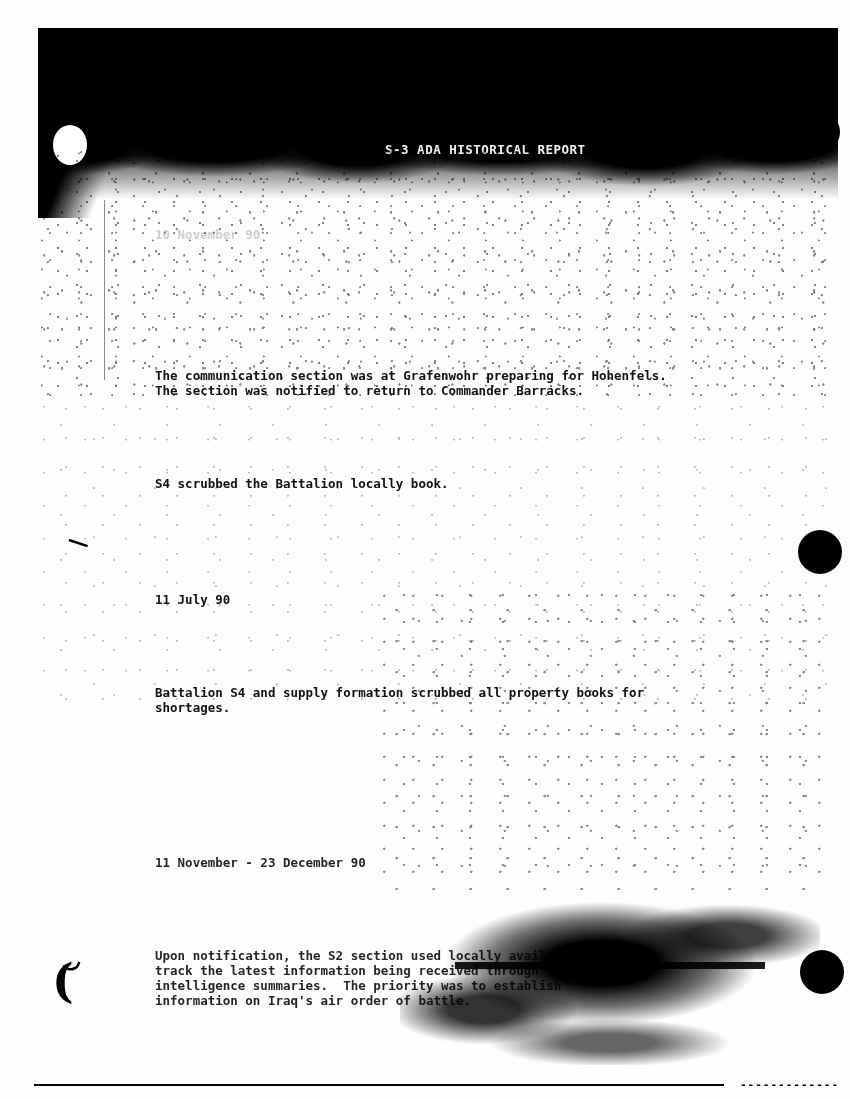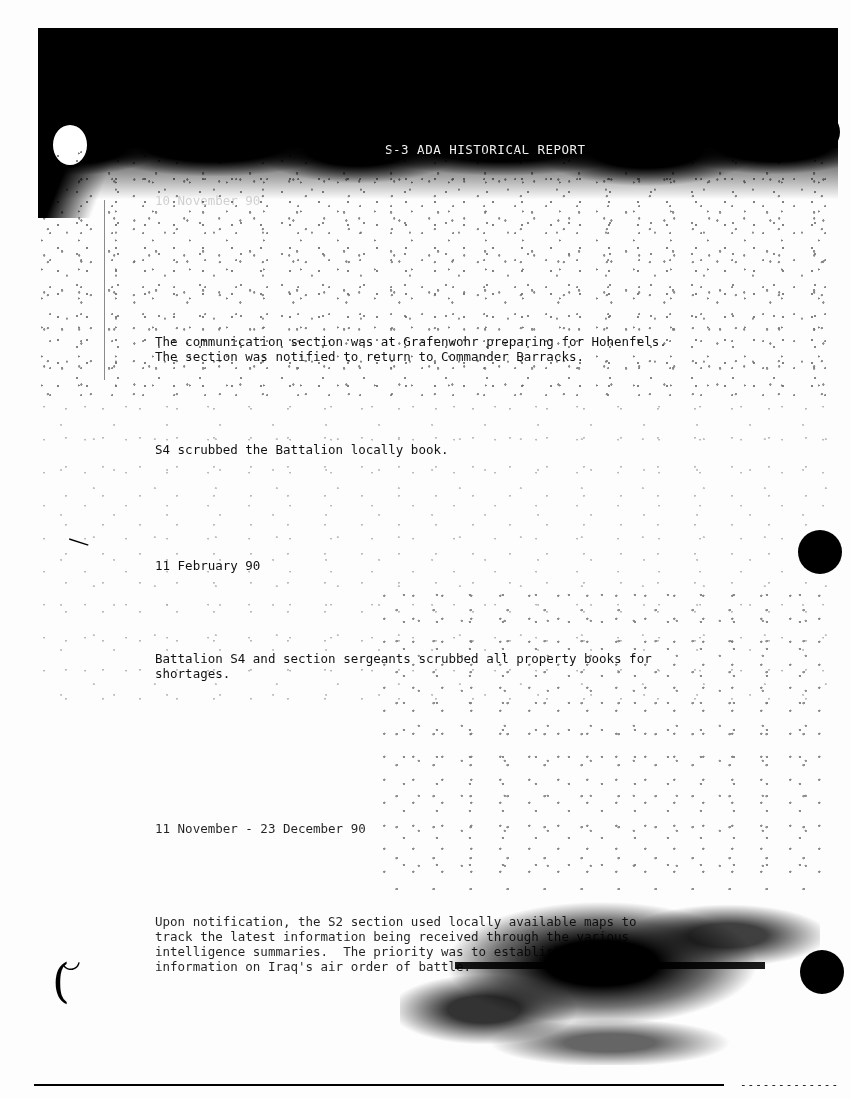--- a/index.html
+++ b/index.html
@@ -15,20 +15,21 @@
     font-family: "DejaVu Sans Mono", monospace;
   }
 
   
   #page {
     position: absolute;
     left: 0; top: 0;
     width: 850px;
     height: 1099px;
     background: #fdfdfd;
+    font-weight: bold;
   }
 
   
   .toner-top {
     position: absolute;
     left: 38px;
     top: 28px;
     width: 800px;
     height: 120px;
     background: #000;
@@ -228,32 +229,32 @@
   <div class="hole hole-tr"></div>
   <div class="hole hole-mr"></div>
   <div class="hole hole-br"></div>
 
   <div class="margin-rule"></div>
 
   <div class="header-line">S-3 ADA HISTORICAL REPORT</div>
 
   <div class="doc-text">
 
-    <div class="blk on-black" style="margin-top:8px;">10 November 90</div>
+    <div class="blk on-black" style="margin-top:42px;">10 November 90</div>
     <div class="gap-m"></div>
     <div class="gap-m"></div>
     <div class="blk">The communication section was at Grafenwohr preparing for Hohenfels.
 The section was notified to return to Commander Barracks.</div>
     <div class="gap-m"></div>
     <div class="blk">S4 scrubbed the Battalion locally book.</div>
 
     <div class="gap-l"></div>
-    <div class="blk">11 February 90</div>
-    <div class="gap-m"></div>
-    <div class="blk">Battalion S4 and section sergeants scrubbed all property books for
+    <div class="blk">11 July 90</div>
+    <div class="gap-m"></div>
+    <div class="blk">Battalion S4 and supply formation scrubbed all property books for
 shortages.</div>
 
     <div class="gap-l"></div>
     <div class="gap-s"></div>
     <div class="blk fade-1">11 November - 23 December 90</div>
     <div class="gap-m"></div>
     <div class="blk fade-1">Upon notification, the S2 section used locally available maps to
 track the latest information being received through the various
 intelligence summaries.  The priority was to establish
 information on Iraq's air order of battle.</div>

